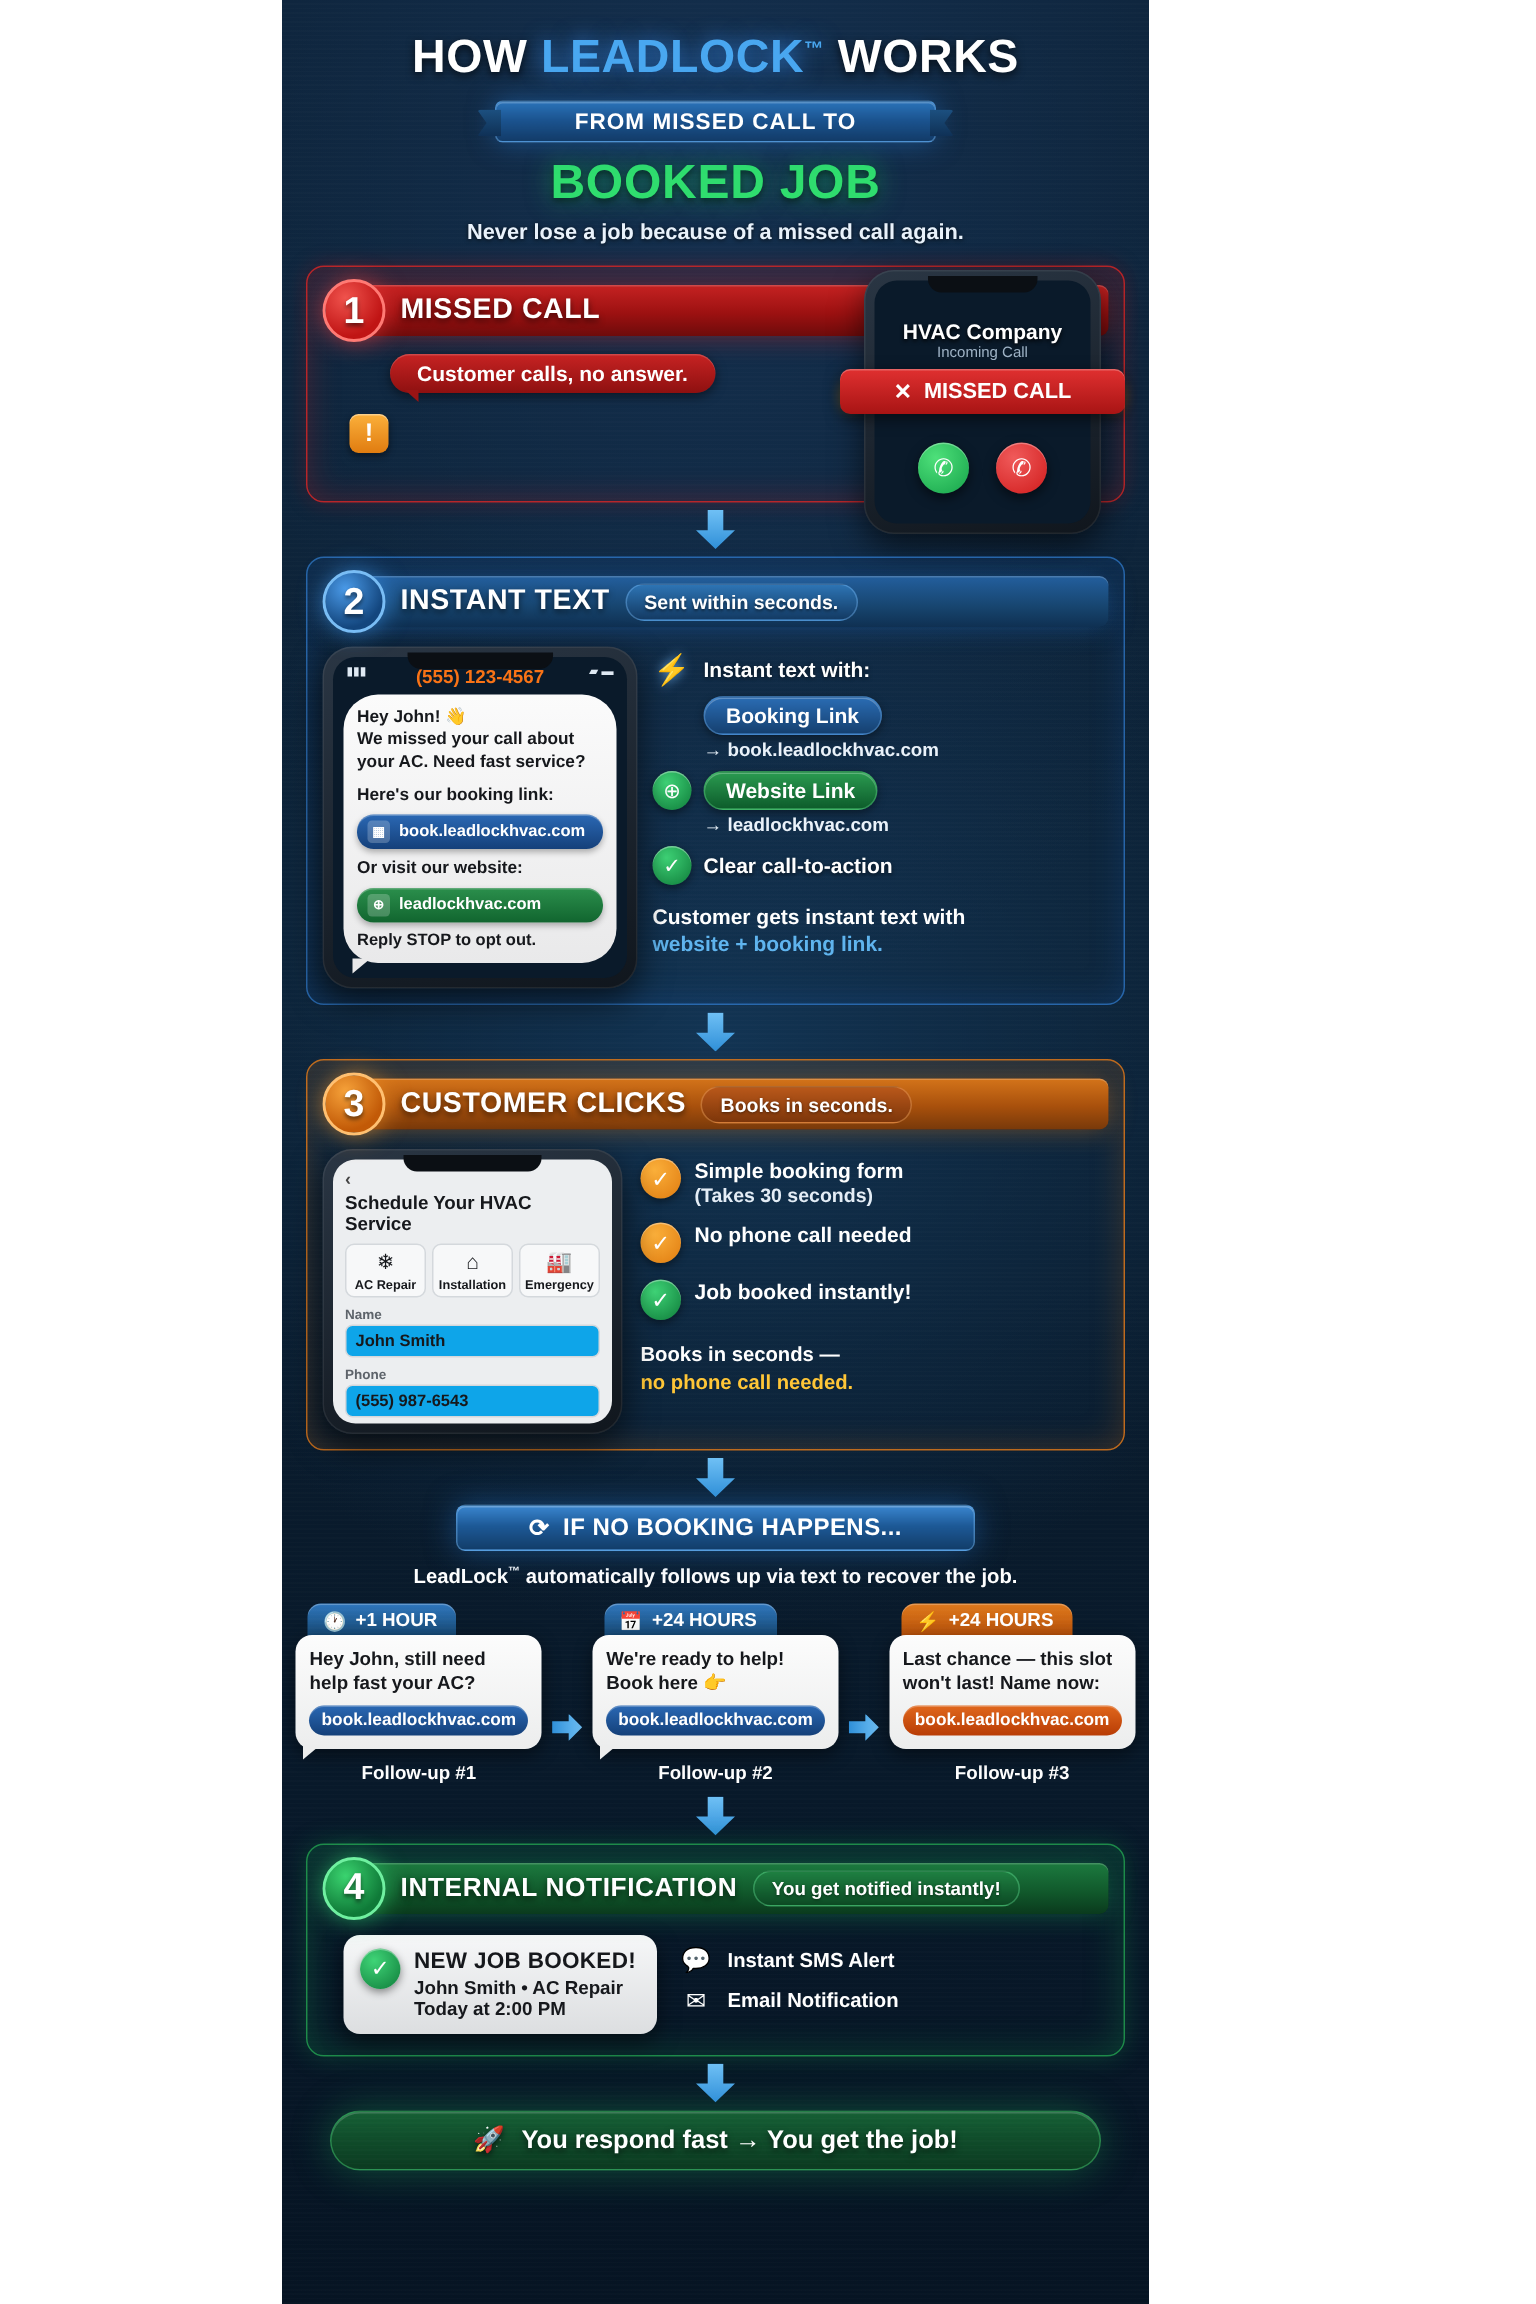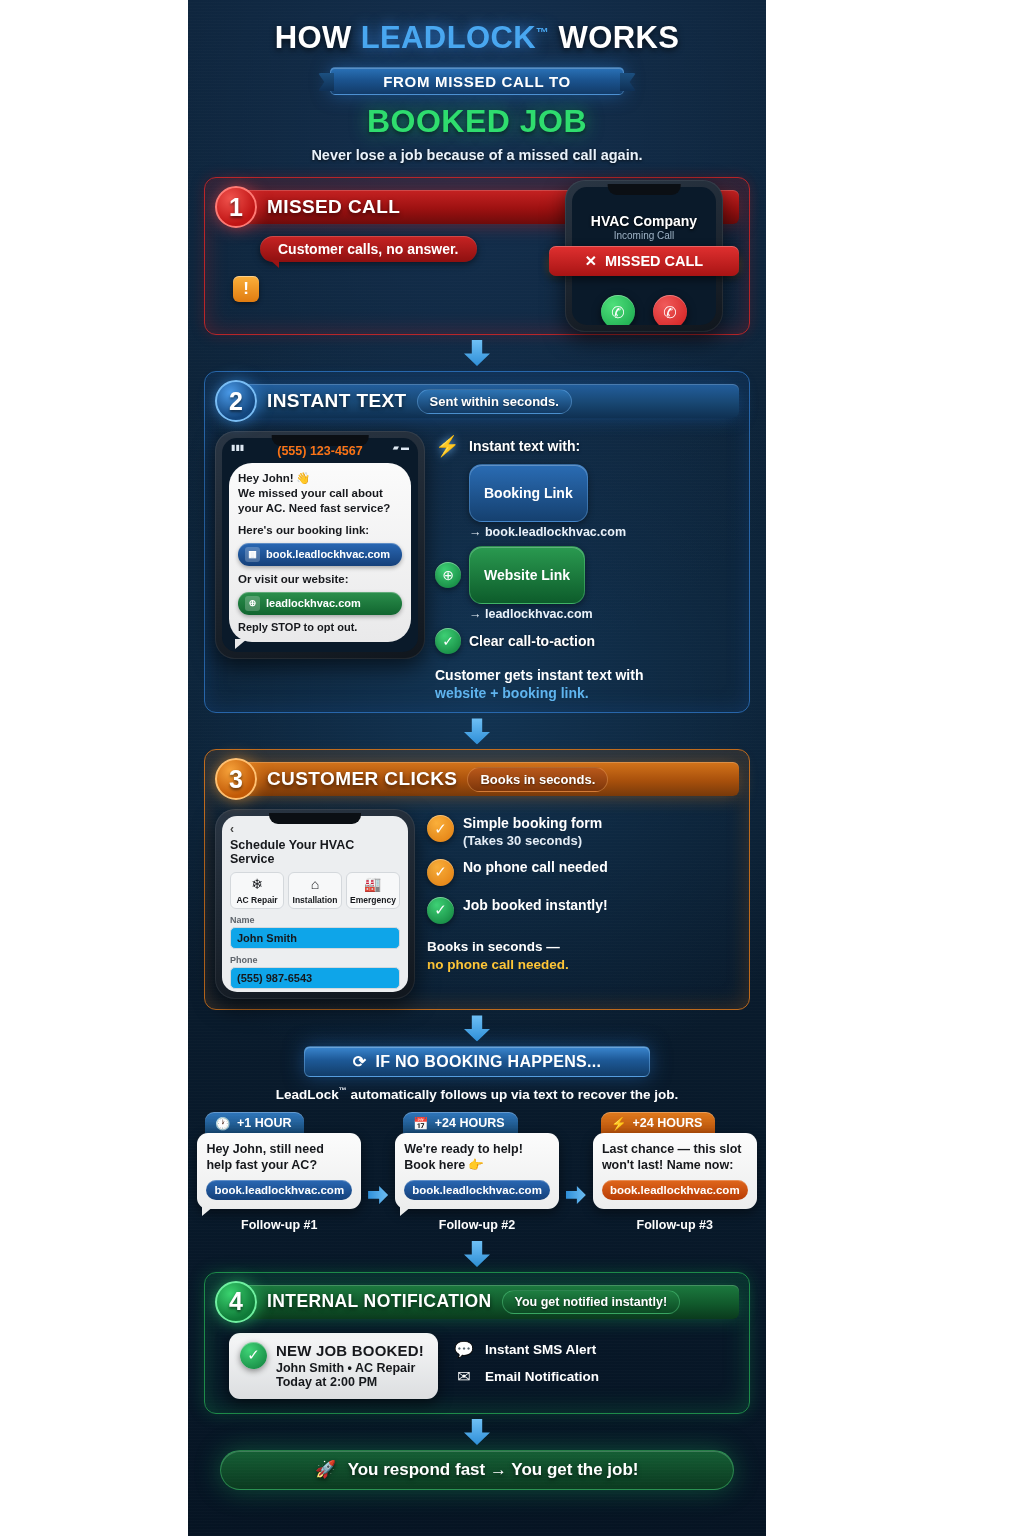--- a/index.html
+++ b/index.html
@@ -139,21 +139,21 @@
   .phone{
     background:linear-gradient(165deg,#2a3644,#10161d);
     border-radius:20px; padding:7px; position:relative;
     box-shadow:0 8px 22px rgba(0,0,0,.6), inset 0 0 0 1px rgba(255,255,255,.07);
   }
   .notch{ position:absolute; left:50%; transform:translateX(-50%); top:4px;
     width:46%; height:11px; background:#0b0f14; border-radius:0 0 9px 9px; z-index:4;}
   .scr{ background:#0a1a2a; border-radius:15px; overflow:hidden; position:relative; }
 
   
-  .p1{ position:absolute; right:26px; top:2px; width:158px; height:152px; }
+  .p1{ position:absolute; right:15px; top:2px; width:158px; height:176px; }
   .p1 .scr{ height:100%; padding-top:16px; text-align:center; }
   .p1-co{ font-size:14px; font-weight:bold; margin-top:10px; text-shadow:0 1px 3px #000; }
   .p1-ic{ font-size:10px; color:#9fb3c6; margin-top:1px; }
   .p1-missed{
     position:absolute; left:-16px; right:-16px; top:66px; height:30px;
     background:linear-gradient(180deg,#e03030,#a81414);
     border-radius:7px; display:flex; align-items:center; justify-content:center; gap:8px;
     font-size:14.5px; font-weight:bold; z-index:6;
     box-shadow:0 3px 10px rgba(0,0,0,.55), inset 0 1px 0 rgba(255,255,255,.25);
   }
@@ -200,21 +200,21 @@
   .opt{ font-size:11px; margin-top:6px; font-weight:600; }
 
   .s2-right{ flex:1; padding-top:2px; }
   .r-row{ display:flex; align-items:center; gap:8px; }
   .r-ico{ width:26px; height:26px; flex:none; display:flex; align-items:center; justify-content:center;
     font-size:15px; color:#fff; }
   .r-ico.circ{ border-radius:50%; font-size:14px; }
   .r-ico.gr{ background:radial-gradient(circle at 35% 30%,#3fd477,#0f7c3a); box-shadow:0 2px 6px rgba(0,0,0,.45), inset 0 1px 0 rgba(255,255,255,.35);}
   .r-ico.bolt{ color:#e8f3ff; font-size:20px; text-shadow:0 0 8px rgba(120,190,255,.8); }
   .r-lbl{ font-size:14px; font-weight:bold; text-shadow:0 1px 3px rgba(0,0,0,.6);text-align:center; }
-  .r-chip{ padding:20px 14px; border-radius:13px; font-size:14px; font-weight:bold;
+  .r-chip{ padding:4px 14px; border-radius:13px; font-size:14px; font-weight:bold;
     box-shadow:inset 0 1px 0 rgba(255,255,255,.25), 0 2px 6px rgba(0,0,0,.4); }
   .r-chip.b{ background:linear-gradient(180deg,#2a6cb4,#15406f); border:1px solid rgba(120,185,245,.35); }
   .r-chip.g{ background:linear-gradient(180deg,#2a9a50,#0d5c2b); border:1px solid rgba(110,230,150,.35); }
   .r-url{ font-size:12.5px; font-weight:bold; color:#eaf2fa; margin:3px 0 7px 34px; }
   .s2-foot{ margin-top:12px; font-size:14px; font-weight:bold; line-height:1.3; }
   .s2-foot .lt{ color:#5fb4ee; }
 
   
   .s3-wrap{ display:flex; gap:12px; margin-top:9px; }
   .p3{ width:200px; height:190px; flex:none; }

